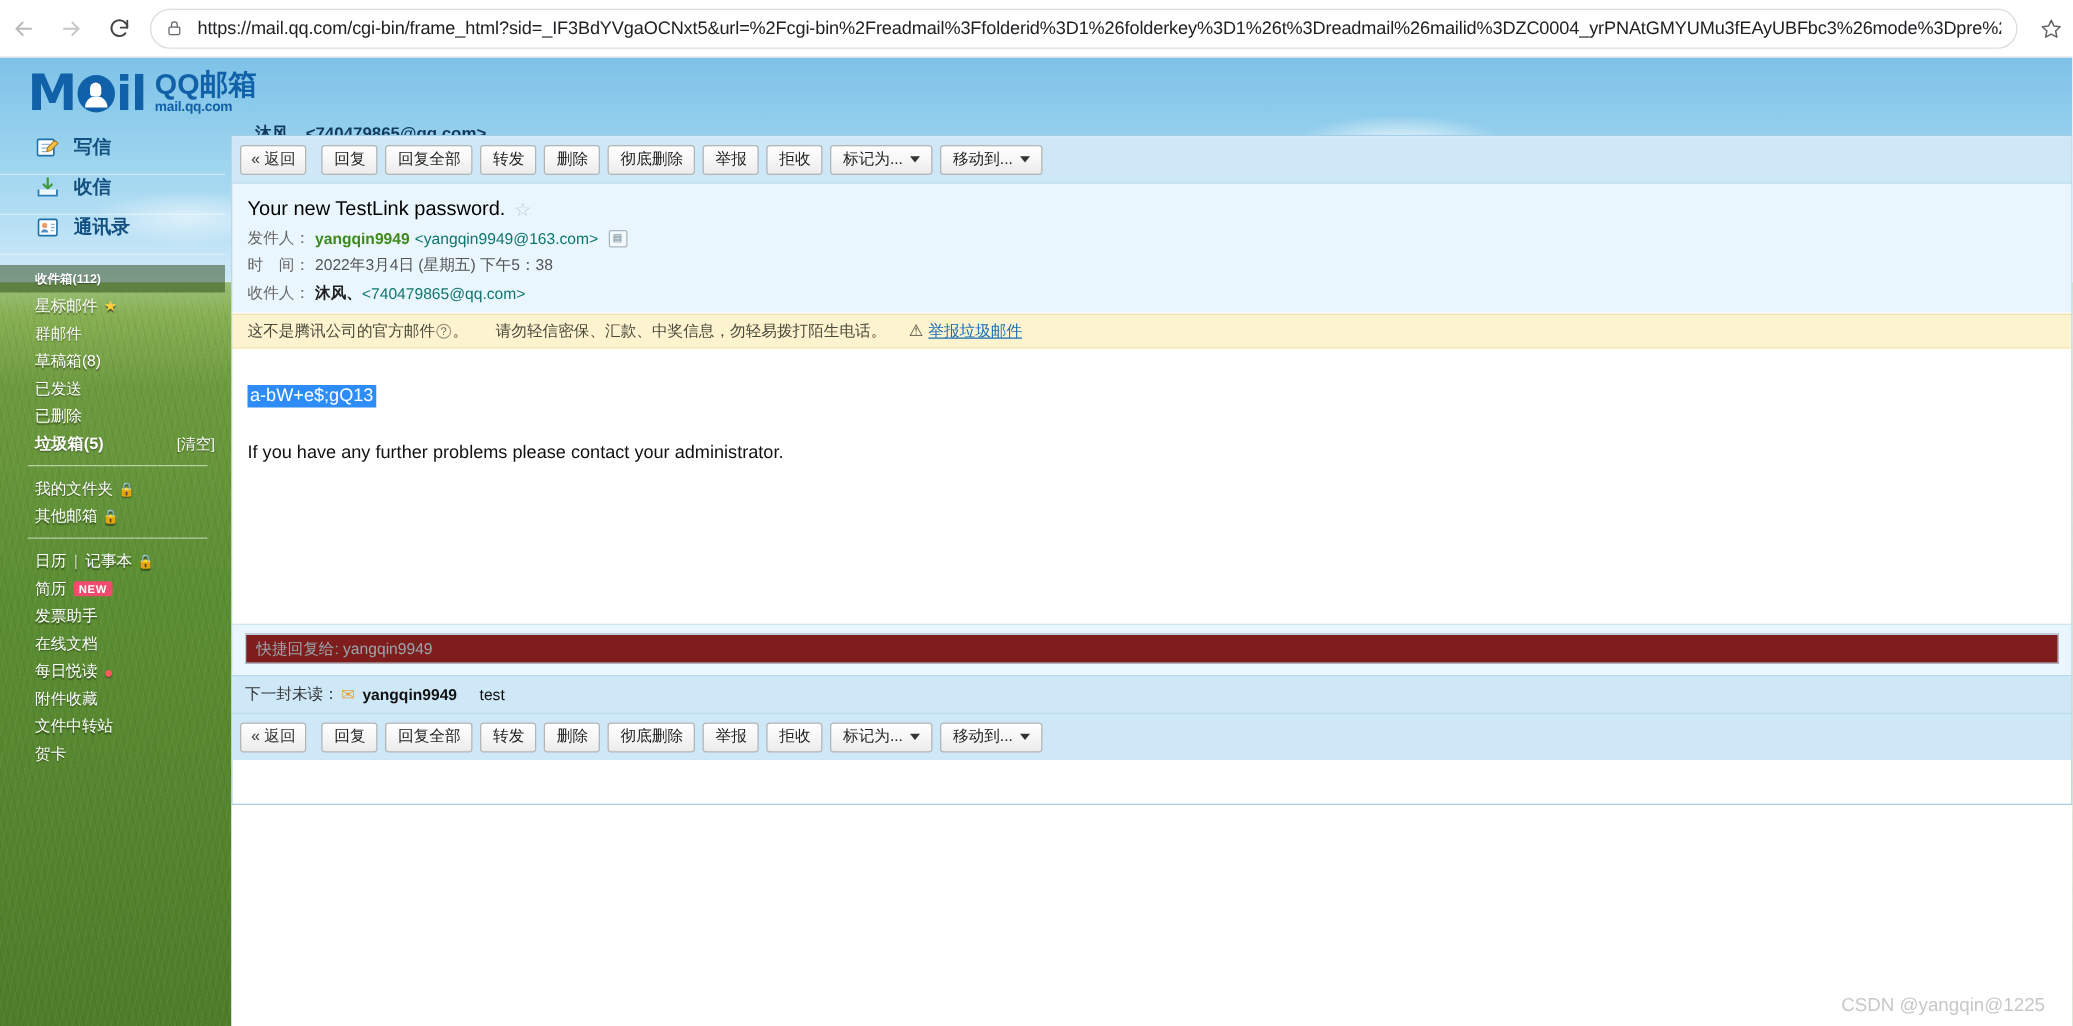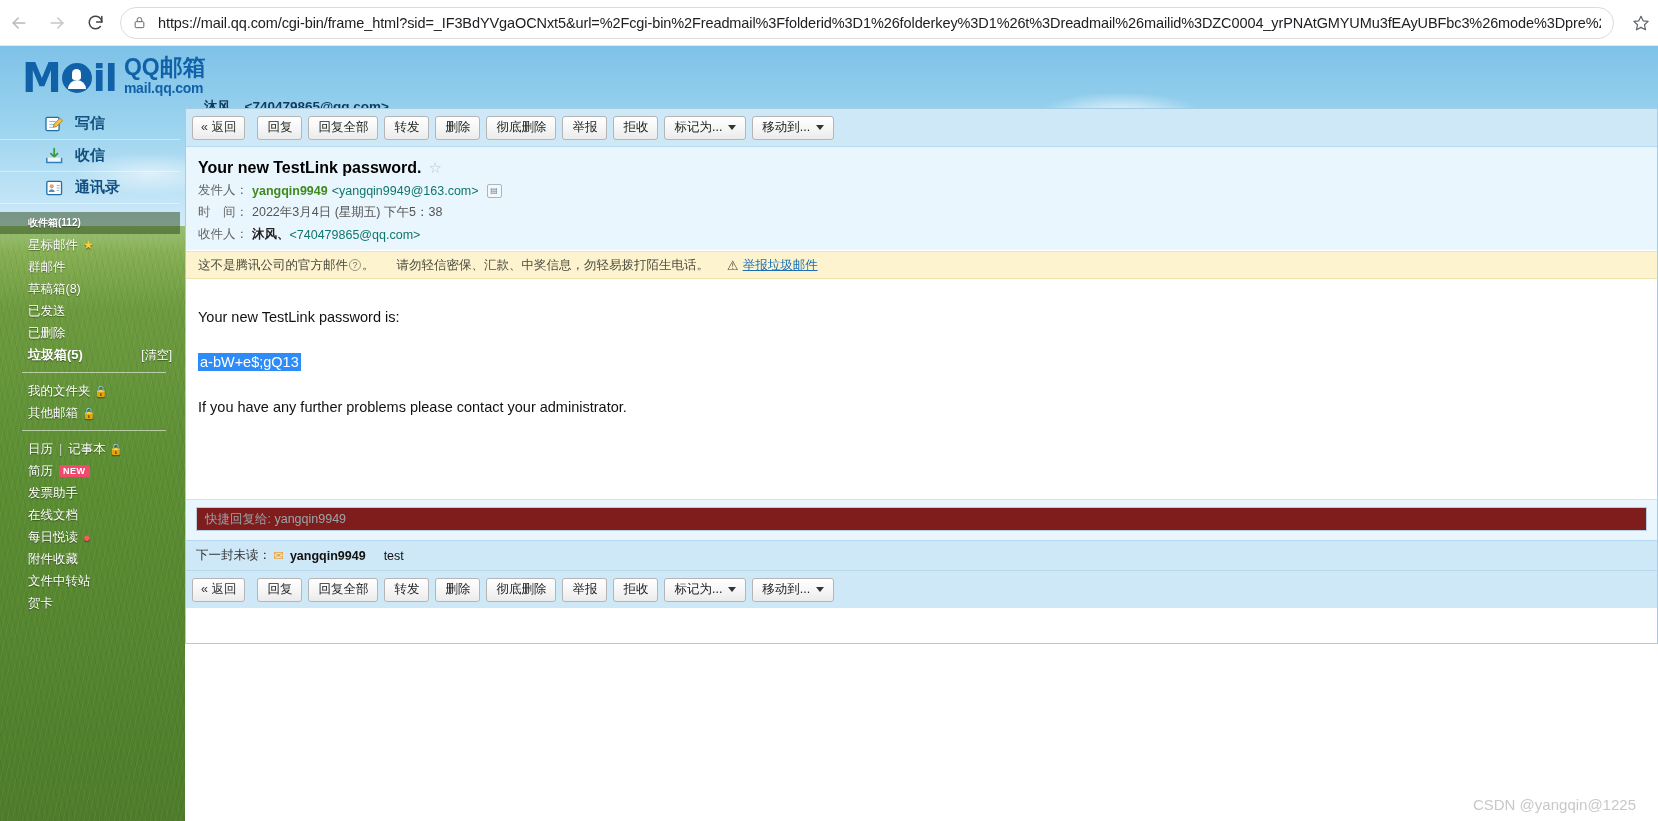--- a/index.html
+++ b/index.html
@@ -92,21 +92,21 @@
   #logo-circle:before {
     content:""; position:absolute; width: 9px; height: 11px; background: #fff;
     border-radius: 5px 5px 3px 3px; top: 6px;
   }
   #logo-circle:after {
     content:""; position:absolute; width: 18px; height: 9px; background: #fff;
     border-radius: 9px 9px 0 0; bottom: 4px;
   }
   #logo-text-cn { margin-left: 7px; line-height: 1; padding-bottom: 2px; }
   #logo-cn { font-size: 23px; font-weight: bold; color: #1161a8; letter-spacing: 0px; }
-  #logo-url { font-size: 14px; font-weight: bold; color: #1161a8; margin-top: 2px; letter-spacing: -0.2px; }
+  #logo-url { font-size: 11px; font-weight: bold; color: #1161a8; margin-top: 2px; letter-spacing: -0.2px; }
 
   #user-block { position: absolute; left: 204px; top: 52px; }
   #user-line { font-size: 13.5px; font-weight: bold; color: #123a5e; }
   #user-links { margin-top: 6px; font-size: 13px; color: #2e5f86; }
   #user-links a { color: #2e5f86; text-decoration: none; }
   .sep-bar { color: #8fb8d4; margin: 0 5px; }
   .red-dot {
     display: inline-block; width: 6px; height: 6px; border-radius: 50%;
     background: #e8442e; vertical-align: super; margin-left: 1px;
   }
@@ -117,22 +117,22 @@
     width: 34px; height: 28px;
     background: #fff; border: 1px solid #9cbdd4; border-right: none;
     border-radius: 3px 0 0 3px;
     display: flex; align-items: center; padding-left: 8px;
     color: #6f8fa5;
   }
 
   
   #sidebar { position: absolute; left: 0; top: 62px; width: 180px; }
   .side-top-item {
-    height: 32px; display: flex; align-items: center;
-    padding-left: 44px; border-bottom: 1px solid rgba(255,255,255,0.45);
+    height: 32px; display: flex; 
+    padding-left: 28px; border-bottom: 1px solid rgba(255,255,255,0.45);
   }
   .side-top-item .icon-box {
     width: 22px; height: 20px; margin-right: 9px;
     display: flex; align-items: center; justify-content: center;
   }
   .side-top-item .lbl { font-size: 15px; font-weight: bold; color: #13507f; }
 
   #folder-list { margin-top: 8px; }
   .folder-row {
     height: 22px; display: flex; align-items: center;
@@ -192,21 +192,21 @@
     border-left: 4px solid transparent; border-right: 4px solid transparent;
     border-top: 5px solid #333;
   }
 
   #mail-head {
     background: #eaf6fd;
     padding: 12px 0 7px 12px;
     border-bottom: 1px solid #ffffff;
   }
   #mail-subject {
-    font-size: 16px; font-weight: bold; color: #000;
+    font-size: 16px; font-weight: normal; color: #000;
     display: flex; align-items: flex-end;
   }
   #subject-star { margin-left: 7px; color: #b9c8d1; font-size: 15px; }
   .head-row { margin-top: 5px; font-size: 12.5px; color: #555; display: flex; align-items: center; }
   .head-label { color: #666; margin-right: 4px; white-space: pre; }
   .sender-name { color: #3f8a1c; font-weight: bold; margin-right: 4px; }
   .sender-addr { color: #0f766e; }
   .addr-icon {
     display: inline-flex; align-items: center; justify-content: center;
     width: 15px; height: 14px; border: 1px solid #a9b6bf; border-radius: 2px;
@@ -508,21 +508,20 @@
       <span class="q-mark">?</span>
       <span>。</span>
       <span class="spacer"></span>
       <span>请勿轻信密保、汇款、中奖信息，勿轻易拨打陌生电话。</span>
       <span class="warn-icon">⚠</span>
       <a href="#" id="report-link">举报垃圾邮件</a>
     </div>
 
 
     <div id="mail-body">
-      <div class="body-line">Your new TestLink password is:</div>
       <div class="body-line">
         <span class="pw-highlight">a-bW+e$;gQ13</span>
       </div>
       <div class="body-line">If you have any further problems please contact your administrator.</div>
     </div>
 
     <div id="quick-reply-zone">
       <div id="quick-reply">
         <span>快捷回复给: yangqin9949</span>
       </div>

